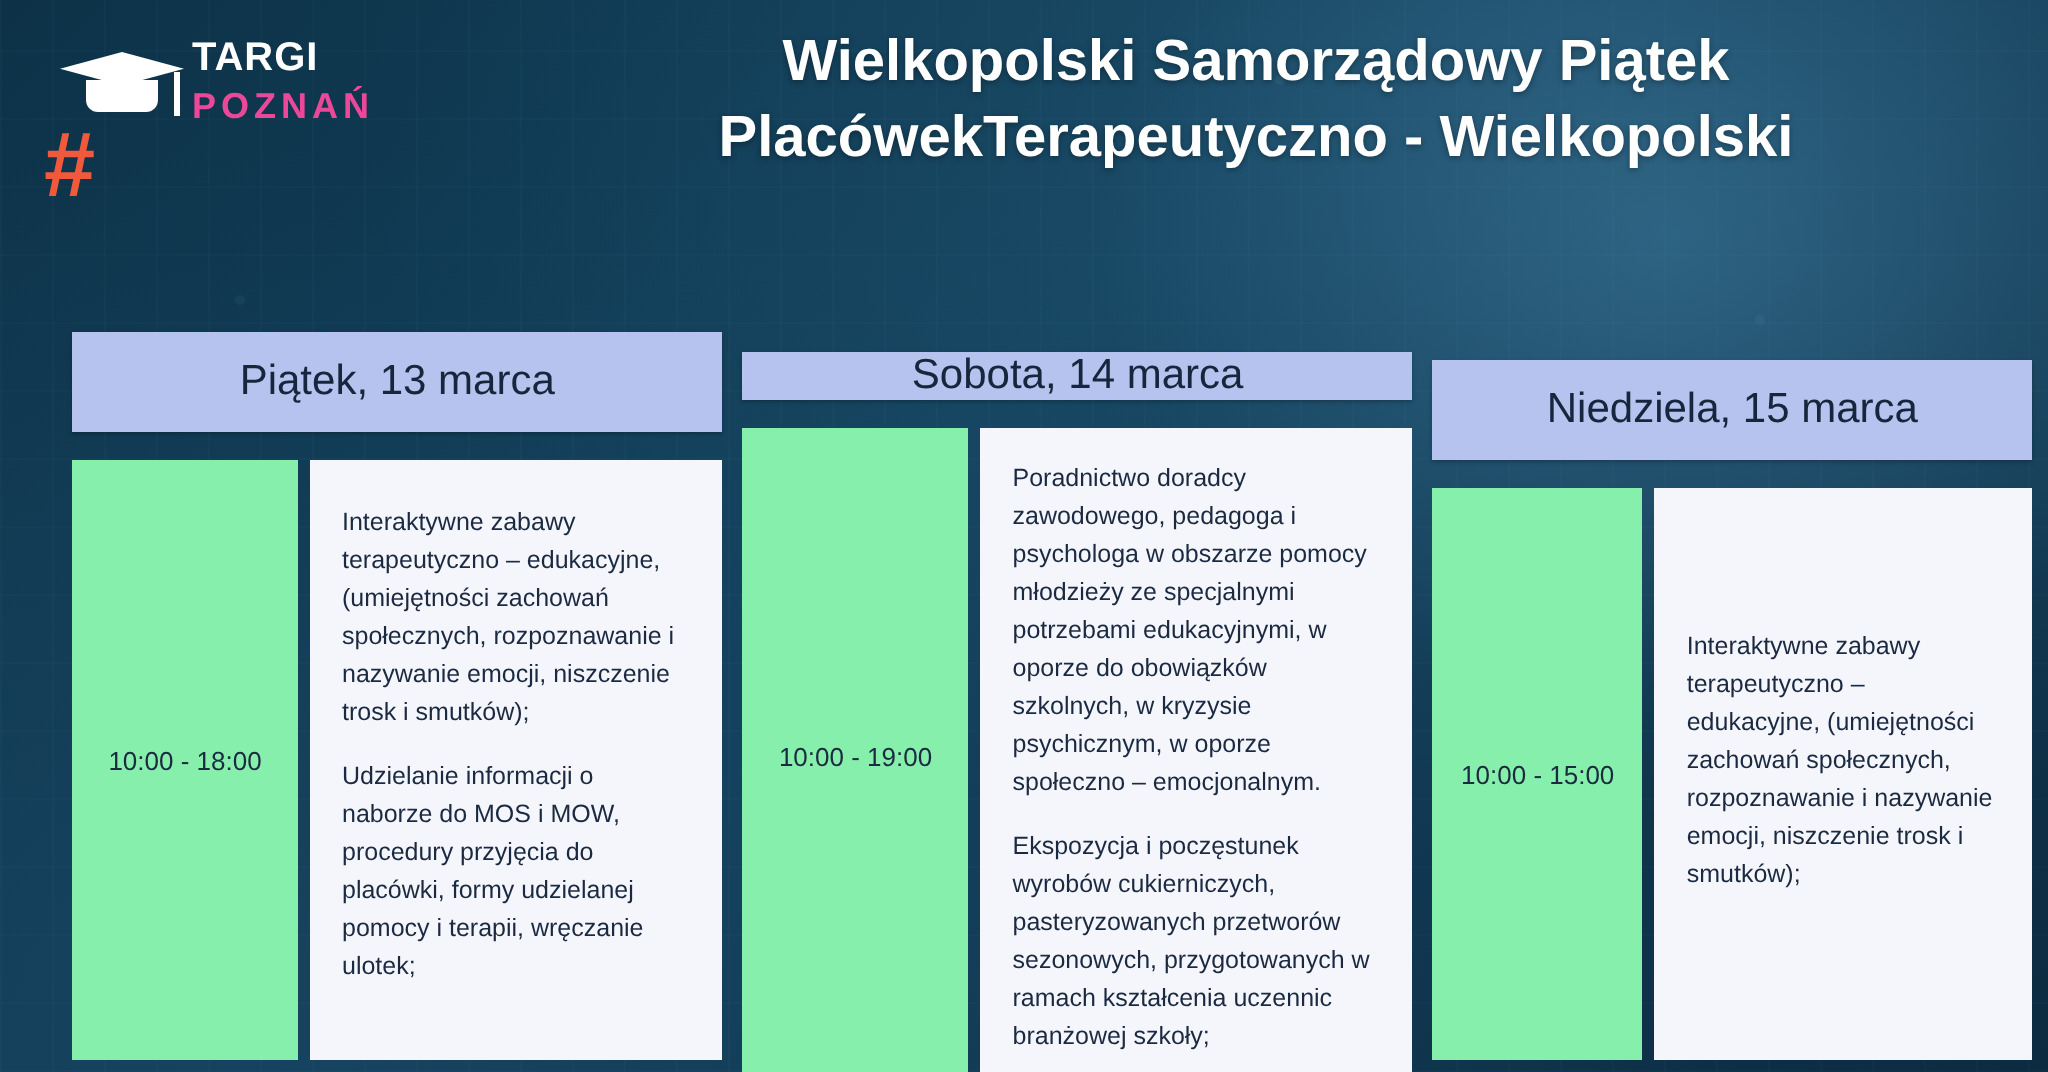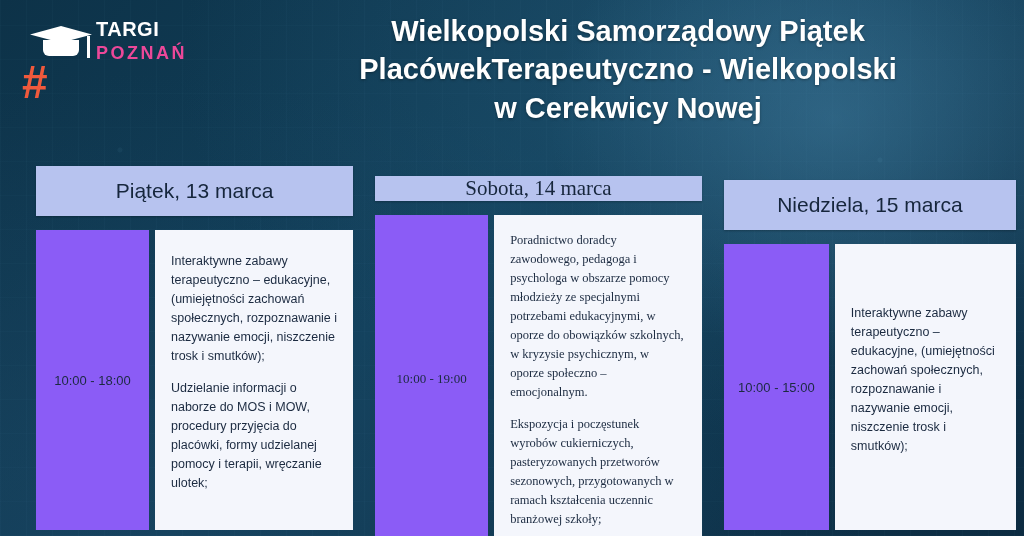--- a/index.html
+++ b/index.html
@@ -87,26 +87,26 @@
     font-weight: 700;
     line-height: 1.32;
     text-shadow: 0 1px 3px rgba(0,0,0,0.35);
   }
 
   
   .schedule {
     position: absolute; left: 8px; top: 166px;
     width: 1008px; height: 364px;
     display: flex;
-    gap: 22px;
+    gap: 10px;
     padding-left: 28px;
   }
   .column { display: flex; flex-direction: column; }
   .col-1 { width: 330px; }
-  .col-2 { width: 340px; font-family: Liberation Serif, serif; }
+  .col-2 { width: 340px; }
   .col-3 { width: 304px; }
 
   .day-header {
     background: #b7c3ef;
     color: #16263c;
     font-size: 21px;
     font-weight: 400;
     display: flex; align-items: center; justify-content: center;
     height: 50px;
     box-shadow: 0 1px 2px rgba(0,0,0,0.25);
@@ -117,21 +117,21 @@
   .row {
     display: flex;
     margin-top: 14px;
     flex: 1;
     align-items: stretch;
   }
   .col-2 .row { margin-top: 14px; }
   .col-3 .row { margin-top: 14px; }
 
   .time-cell {
-    background: #8b5cf6;
+    background: #86efac;
     color: #1b2a40;
     font-size: 13px;
     display: flex; align-items: center; justify-content: center;
     text-align: center;
     flex: 0 0 auto;
   }
   .w-time-1 { width: 113px; }
   .w-time-2 { width: 113px; }
   .w-time-3 { width: 105px; }
 
@@ -165,21 +165,20 @@
   <div class="logo-hash">#</div>
   <div class="logo-text">
     <div class="logo-l1">TARGI</div>
     <div class="logo-l3">POZNAŃ</div>
   </div>
 </div>
 
 <div class="title">
   <div>Wielkopolski Samorządowy Piątek</div>
   <div>PlacówekTerapeutyczno - Wielkopolski</div>
-  <div>w Cerekwicy Nowej</div>
 </div>
 
 <div class="schedule">
 
   <div class="column col-1">
     <div class="day-header">Piątek, 13 marca</div>
     <div class="row">
       <div class="time-cell w-time-1">10:00 - 18:00</div>
       <div class="desc-cell">
         <p>Interaktywne zabawy terapeutyczno – edukacyjne, (umiejętności zachowań społecznych, rozpoznawanie i nazywanie emocji, niszczenie trosk i smutków);</p>

